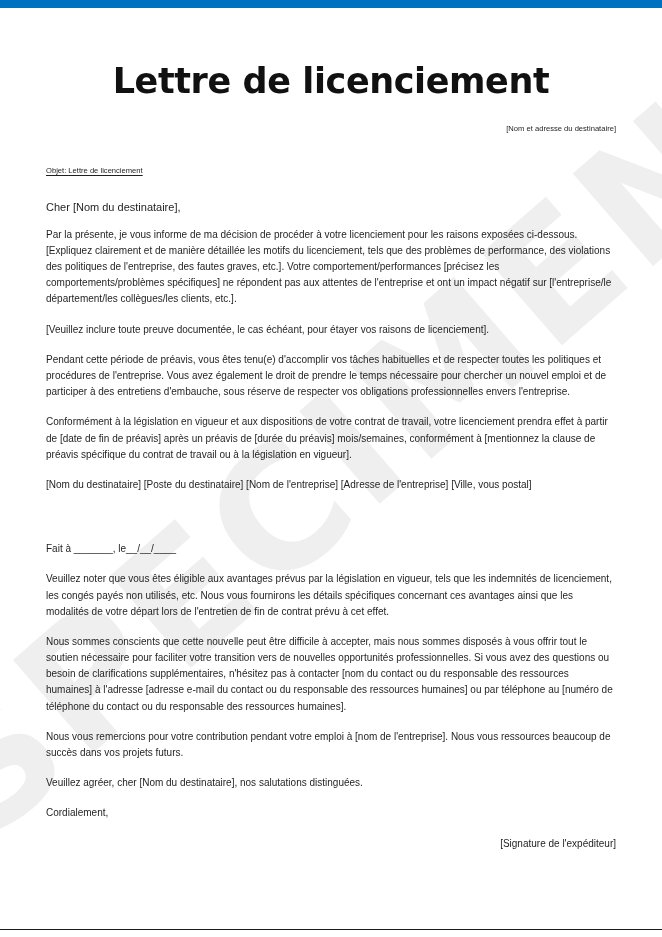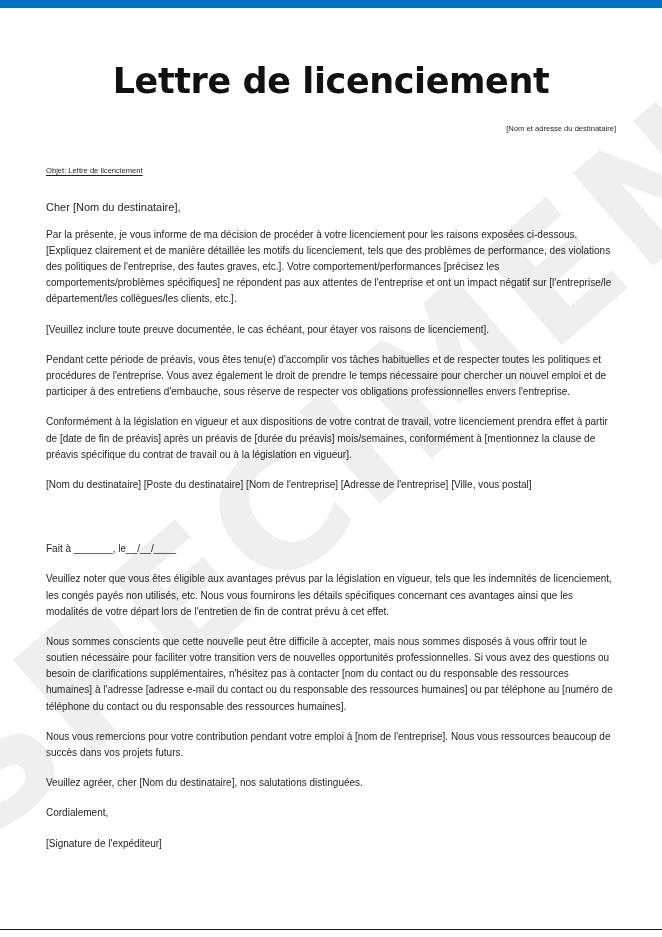--- a/index.html
+++ b/index.html
@@ -110,20 +110,21 @@
 
   .body-p {
     margin-top: 14px;
     font-size: 10px;
     line-height: 1.62;
     color: #1f1f1f;
     text-align: left;
   }
 
   .sig-gap {
+    text-align: right;
   }
 
   .nowrap-fill {
     white-space: pre-wrap;
     margin-top: 48px;
   }
 </style>
 </head>
 <body>
 

